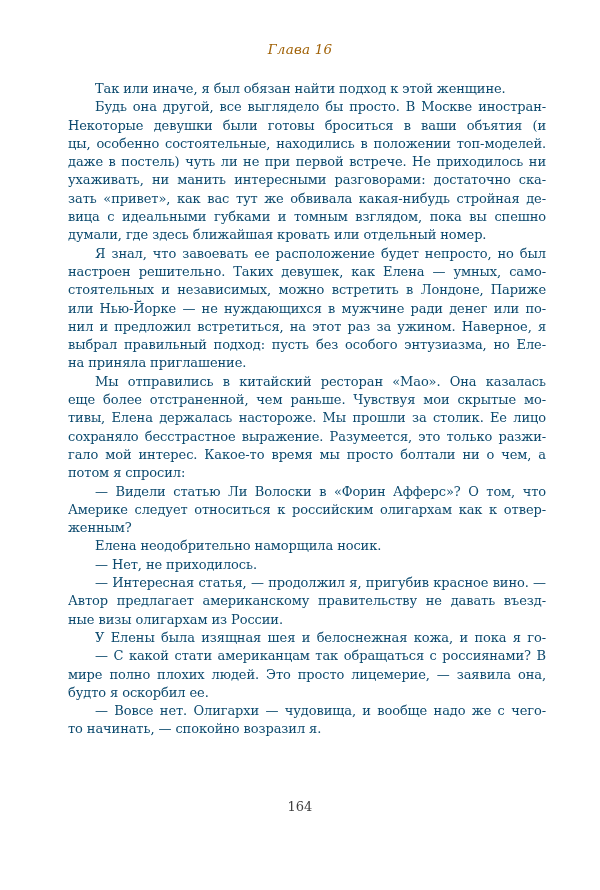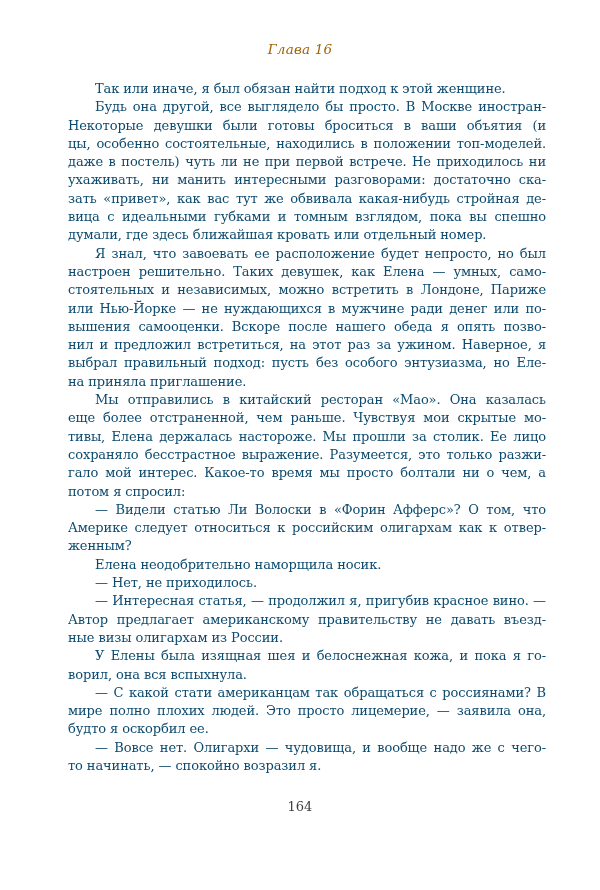--- a/index.html
+++ b/index.html
@@ -74,21 +74,20 @@
         <div class="line">ухаживать, ни манить интересными разговорами: достаточно ска-</div>
         <div class="line">зать «привет», как вас тут же обвивала какая-нибудь стройная де-</div>
         <div class="line">вица с идеальными губками и томным взглядом, пока вы спешно</div>
         <div class="line last">думали, где здесь ближайшая кровать или отдельный номер.</div>
       </div>
       <div class="paragraph">
         <div class="line first">Я знал, что завоевать ее расположение будет непросто, но был</div>
         <div class="line">настроен решительно. Таких девушек, как Елена — умных, само-</div>
         <div class="line">стоятельных и независимых, можно встретить в Лондоне, Париже</div>
         <div class="line">или Нью-Йорке — не нуждающихся в мужчине ради денег или по-</div>
-        <div class="line">вышения самооценки. Вскоре после нашего обеда я опять позво-</div>
         <div class="line">нил и предложил встретиться, на этот раз за ужином. Наверное, я</div>
         <div class="line">выбрал правильный подход: пусть без особого энтузиазма, но Еле-</div>
         <div class="line last">на приняла приглашение.</div>
       </div>
       <div class="paragraph">
         <div class="line first">Мы отправились в китайский ресторан «Мао». Она казалась</div>
         <div class="line">еще более отстраненной, чем раньше. Чувствуя мои скрытые мо-</div>
         <div class="line">тивы, Елена держалась настороже. Мы прошли за столик. Ее лицо</div>
         <div class="line">сохраняло бесстрастное выражение. Разумеется, это только разжи-</div>
         <div class="line">гало мой интерес. Какое-то время мы просто болтали ни о чем, а</div>
@@ -105,21 +104,20 @@
       <div class="paragraph">
         <div class="line first last">— Нет, не приходилось.</div>
       </div>
       <div class="paragraph">
         <div class="line first">— Интересная статья, — продолжил я, пригубив красное вино. —</div>
         <div class="line">Автор предлагает американскому правительству не давать въезд-</div>
         <div class="line last">ные визы олигархам из России.</div>
       </div>
       <div class="paragraph">
         <div class="line first">У Елены была изящная шея и белоснежная кожа, и пока я го-</div>
-        <div class="line last">ворил, она вся вспыхнула.</div>
       </div>
       <div class="paragraph">
         <div class="line first">— С какой стати американцам так обращаться с россиянами? В</div>
         <div class="line">мире полно плохих людей. Это просто лицемерие, — заявила она,</div>
         <div class="line last">будто я оскорбил ее.</div>
       </div>
       <div class="paragraph">
         <div class="line first">— Вовсе нет. Олигархи — чудовища, и вообще надо же с чего-</div>
         <div class="line last">то начинать, — спокойно возразил я.</div>
       </div>

